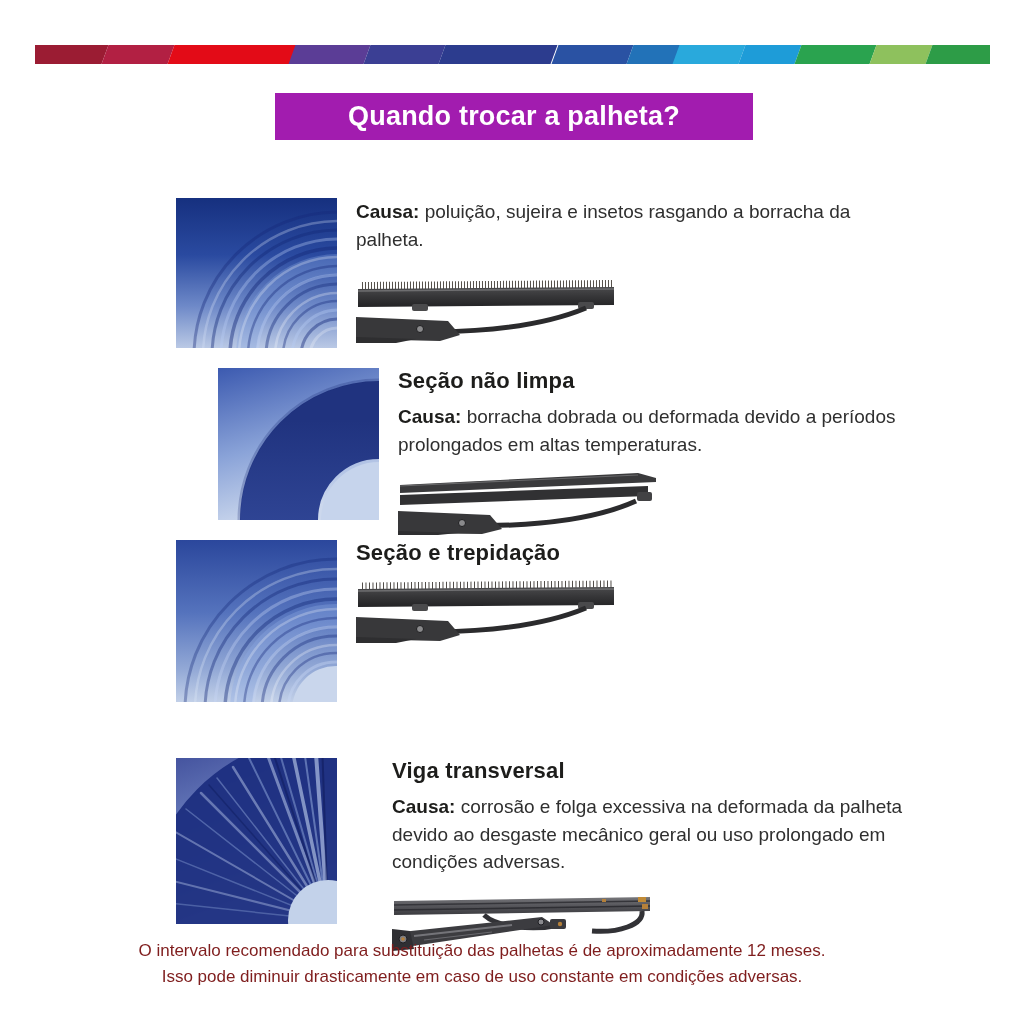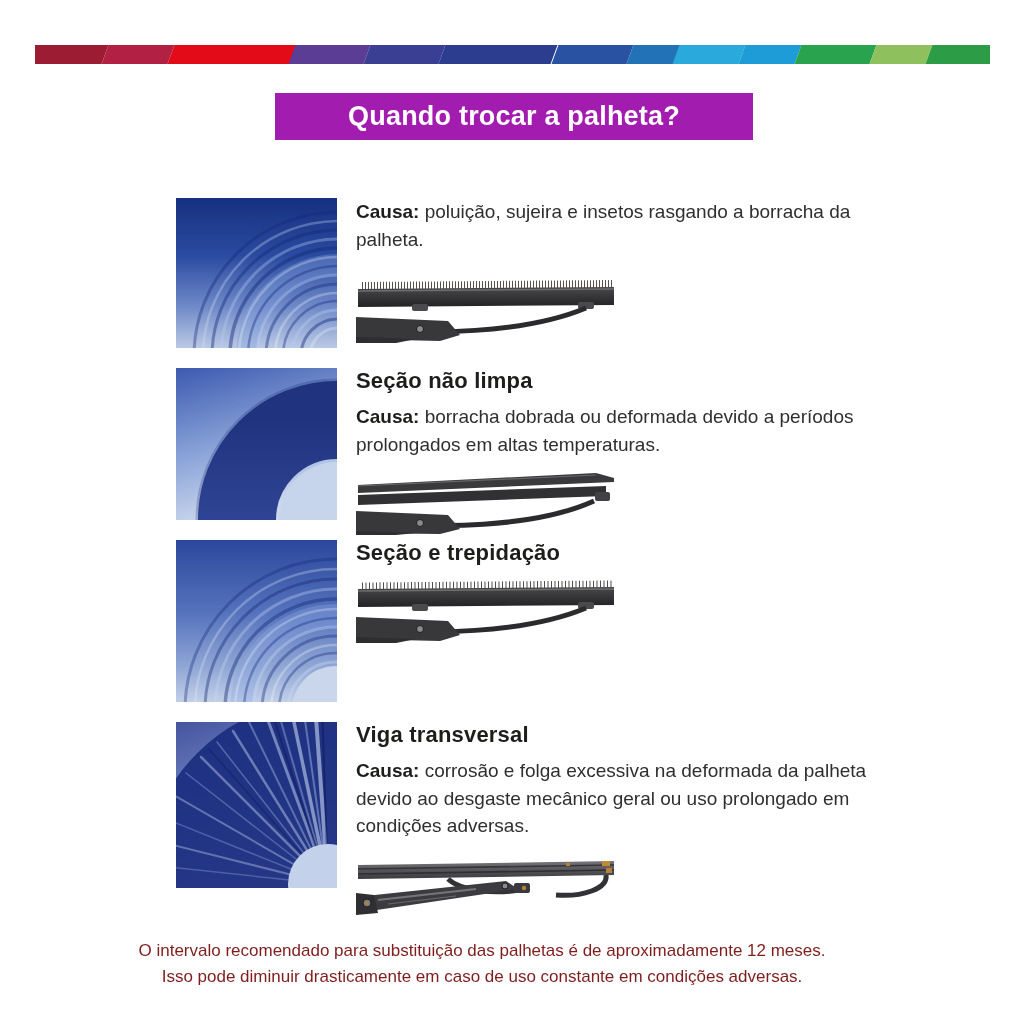--- a/index.html
+++ b/index.html
@@ -104,21 +104,21 @@
       <rect x="56" y="25" width="16" height="7" rx="2" fill="#4a4a4c"></rect>
       <rect x="222" y="23" width="16" height="7" rx="2" fill="#4a4a4c"></rect>
       <path d="M2,46 C70,58 170,54 230,29" stroke="#2b2b2d" stroke-width="5" fill="none"></path>
       <polygon points="0,38 92,42 104,56 84,62 0,60" fill="#38383a"></polygon>
       <polygon points="0,58 60,60 40,64 0,64" fill="#2e2e30"></polygon>
       <circle cx="64" cy="50" r="3.5" fill="#8a8a8c" stroke="#1f1f21"></circle>
     </svg>
   </div>
 </div>
 
-<div class="row" style="top:368px;">
+<div class="row" style="top:368px;margin-left:42px;">
   <div class="thumb">
     <svg width="161" height="152" viewBox="0 0 161 152">
       <defs>
         <linearGradient id="t2g" x1="0" y1="0" x2="0.3" y2="1">
           <stop offset="0" stop-color="#3c5ab0"></stop>
             <stop offset="0.55" stop-color="#8aa3d8"></stop>
             <stop offset="1" stop-color="#ccd8ed"></stop>
         </linearGradient>
         <linearGradient id="t2d" x1="0" y1="0" x2="0" y2="1">
           <stop offset="0" stop-color="#20337f"></stop>
@@ -195,21 +195,21 @@
       <rect x="56" y="25" width="16" height="7" rx="2" fill="#4a4a4c"></rect>
       <rect x="222" y="23" width="16" height="7" rx="2" fill="#4a4a4c"></rect>
       <path d="M2,46 C70,58 170,54 230,29" stroke="#2b2b2d" stroke-width="5" fill="none"></path>
       <polygon points="0,38 92,42 104,56 84,62 0,60" fill="#38383a"></polygon>
       <polygon points="0,58 60,60 40,64 0,64" fill="#2e2e30"></polygon>
       <circle cx="64" cy="50" r="3.5" fill="#8a8a8c" stroke="#1f1f21"></circle>
     </svg>
   </div>
 </div>
 
-<div class="row" style="top:722px;">
+<div class="row" style="top:758px;gap:36px;">
   <div class="thumb">
     <svg width="161" height="166" viewBox="0 0 161 166">
       <defs>
         <linearGradient id="t4g" x1="0" y1="0" x2="0.35" y2="1">
           <stop offset="0" stop-color="#45549f"></stop>
             <stop offset="0.6" stop-color="#7d93cc"></stop>
             <stop offset="1" stop-color="#b7c6e3"></stop>
         </linearGradient>
       </defs>
       <rect width="161" height="166" fill="url(#t4g)"></rect>

